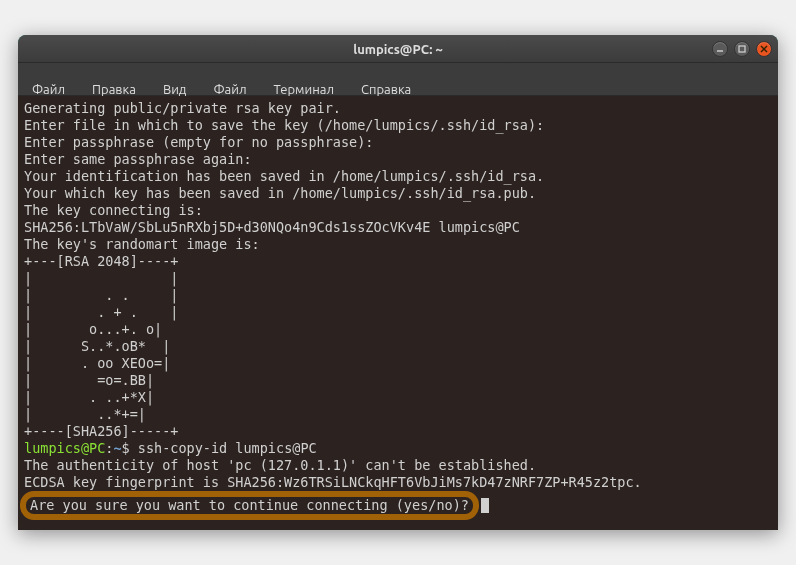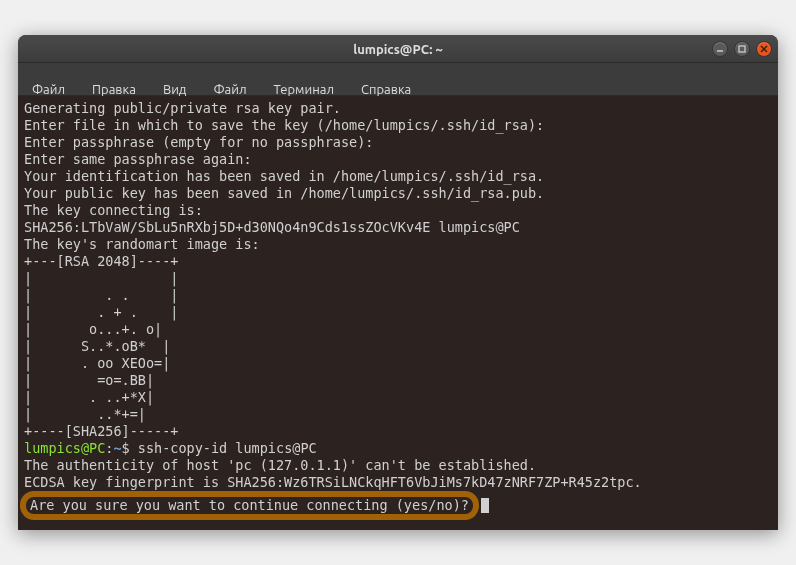--- a/index.html
+++ b/index.html
@@ -133,21 +133,21 @@
     <div class="menu-item">Файл</div>
     <div class="menu-item">Терминал</div>
     <div class="menu-item">Справка</div>
   </div>
 
   <div class="terminal-body"><span>Generating public/private rsa key pair.</span>
 <span>Enter file in which to save the key (/home/lumpics/.ssh/id_rsa):</span>
 <span>Enter passphrase (empty for no passphrase):</span>
 <span>Enter same passphrase again:</span>
 <span>Your identification has been saved in /home/lumpics/.ssh/id_rsa.</span>
-<span>Your public key has been saved in /home/lumpics/.ssh/id_rsa.pub.</span>
+<span>Your which key has been saved in /home/lumpics/.ssh/id_rsa.pub.</span>
 <span>The key connecting is:</span>
 <span>SHA256:LTbVaW/SbLu5nRXbj5D+d30NQo4n9Cds1ssZOcVKv4E lumpics@PC</span>
 <span>The key's randomart image is:</span>
 <span>+---[RSA 2048]----+</span>
 <span>|                 |</span>
 <span>|         . .     |</span>
 <span>|        . + .    |</span>
 <span>|       o...+. o|</span>
 <span>|      S..*.oB*  |</span>
 <span>|      . oo XEOo=|</span>

